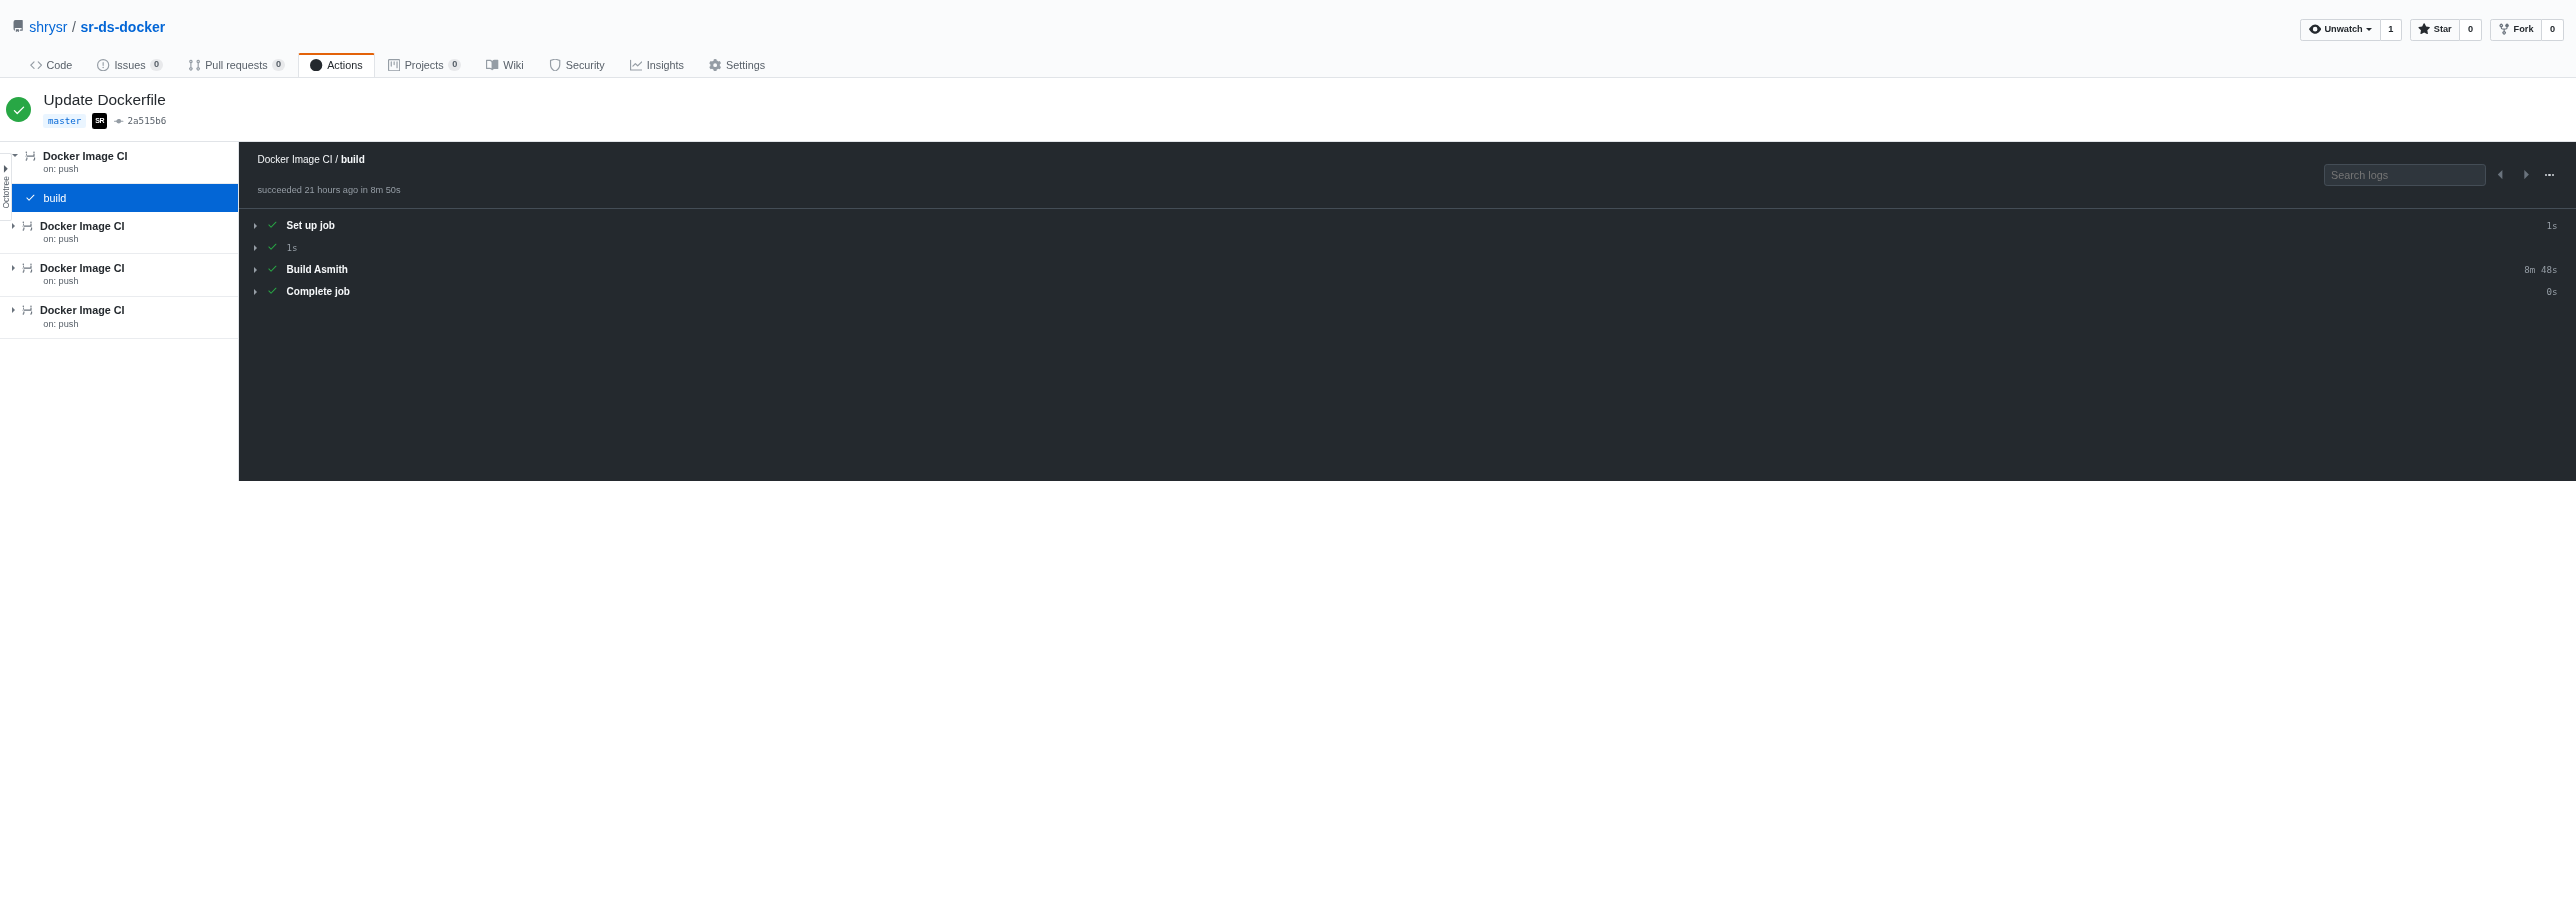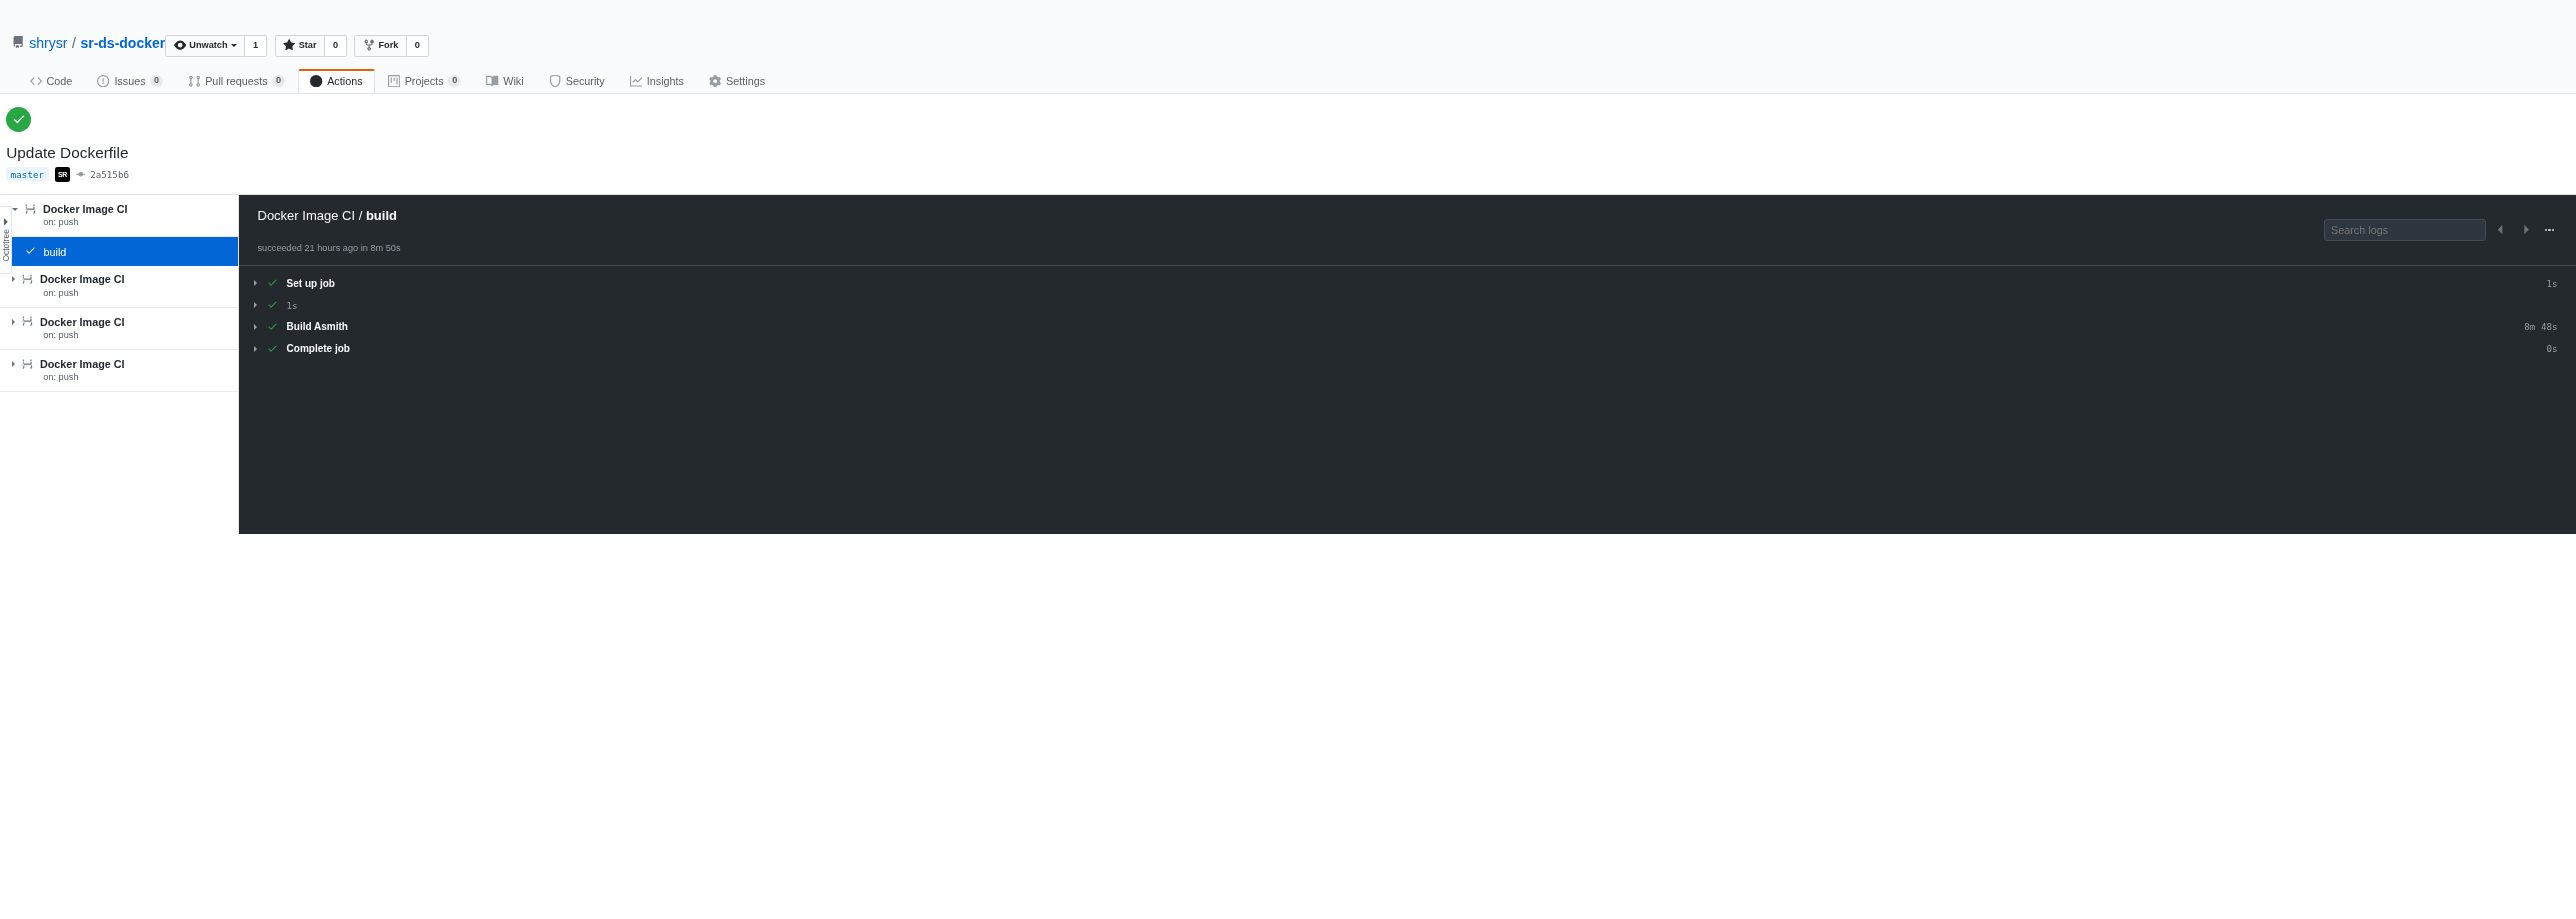--- a/index.html
+++ b/index.html
@@ -1,20 +1,20 @@
 <!DOCTYPE html>
 <html style="font-size:12.3px"><head>
 <meta charset="utf-8">
 <style>
 * { margin: 0; padding: 0; box-sizing: border-box; }
 body { font-family: -apple-system, BlinkMacSystemFont, "Segoe UI", Helvetica, Arial, sans-serif; font-size: 10.8px; color: #24292e; background: #fff; }
 a { text-decoration: none; }
 
 .repohead { background: #fafbfc; border-bottom: 0.8px solid #e1e4e8; padding-top: 18.5px; }
-.repohead-inner { display: flex; justify-content: flex-start; align-items: flex-start; padding: 0 12.3px 0 12.3px; margin-top: 16px; }
+.repohead-inner { display: flex; justify-content: space-between; align-items: flex-start; padding: 0 12.3px 0 12.3px; }
 .repo-title { display: flex; align-items: center; gap: 4.6px; font-size: 14px; font-weight: 400; }
 .repo-title svg { fill: #6a737d; }
 .repo-title a { color: #0366d6; }
 .repo-title .sep { color: #586069; }
 .repo-title .name { font-weight: 600; }
 
 .pagehead-actions { display: flex; gap: 7.7px; list-style: none; }
 .btn-with-count { display: flex; }
 .btn-sm { font-size: 9.2px; line-height: 15.4px; padding: 2.3px 7.7px; background: #fafbfc; border: 0.8px solid #d1d5da; border-radius: 2.3px; display: flex; align-items: center; gap: 3.1px; color: #24292e; cursor: pointer; font-weight: 600; }
 .btn-sm svg { fill: #24292e; }
@@ -22,21 +22,21 @@
 .social-count { font-size: 9.2px; line-height: 15.4px; padding: 2.3px 7.7px; background: #fff; border: 0.8px solid #d1d5da; border-left: 0; border-radius: 0 2.3px 2.3px 0; color: #24292e; font-weight: 600; }
 .dropdown-caret { width: 0; height: 0; border-left: 3.1px solid transparent; border-right: 3.1px solid transparent; border-top: 3.1px solid #24292e; display: inline-block; }
 
 .reponav { display: flex; margin-top: 12px; padding: 0 17px; gap: 0; }
 .reponav-item { display: flex; align-items: center; gap: 4.6px; padding: 5.4px 11.6px 6.2px; color: #586069; border: 0.8px solid transparent; border-bottom: 0; cursor: pointer; font-size: 10.8px; }
 .reponav-item svg { fill: #959da5; }
 .reponav-item.selected { background: #fff; border-color: #e36209 #e1e4e8 transparent; border-top-width: 2.3px; border-radius: 2.3px 2.3px 0 0; color: #24292e; padding-top: 3.9px; }
 .reponav-item.selected svg { fill: #24292e; }
 .Counter { background: rgba(27,31,35,0.08); border-radius: 15.4px; padding: 1.5px 3.9px; font-size: 9.2px; font-weight: 600; color: #586069; line-height: 1; min-width: 12.3px; text-align: center; }
 
-.run-header { display: flex; align-items: flex-start; gap: 12.3px; padding: 12.3px 12.3px 12.3px 6.2px; border-bottom: 0.8px solid #e1e4e8; flex-direction: column; }
+.run-header { display: flex; align-items: center; gap: 12.3px; padding: 12.3px 12.3px 12.3px 6.2px; border-bottom: 0.8px solid #e1e4e8; }
 .status-circle { width: 25px; height: 25px; border-radius: 50%; background: #28a745; display: flex; align-items: center; justify-content: center; flex-shrink: 0; }
 .status-circle svg { fill: #fff; }
 .run-title { font-size: 15.4px; font-weight: 400; margin-bottom: 4.6px; }
 .run-meta { display: flex; align-items: center; gap: 6.2px; font-size: 9.2px; }
 .branch-label { background: #eaf5ff; color: #0366d6; padding: 1.5px 4.6px; border-radius: 2.3px; font-family: SFMono-Regular, Consolas, monospace; font-size: 9.2px; }
 .avatar-box { width: 15.4px; height: 15.4px; background: #000; color: #fff; font-size: 7px; font-weight: 700; display: flex; align-items: center; justify-content: center; border-radius: 2.3px; letter-spacing: -0.4px; }
 .commit-sha { display: flex; align-items: center; gap: 3.1px; color: #586069; font-family: SFMono-Regular, Consolas, monospace; }
 .commit-sha svg { fill: #959da5; }
 
 .main-layout { display: flex; min-height: 339px; }
@@ -51,21 +51,21 @@
 .wf-caret.right { border-top: 3.1px solid transparent; border-bottom: 3.1px solid transparent; border-left: 3.9px solid #6a737d; border-right: 0; }
 .wf-icon { width: 12.3px; height: 12.3px; }
 .wf-icon svg { fill: #6a737d; }
 .wf-name { font-weight: 600; font-size: 10.8px; }
 .wf-sub { font-size: 9.2px; color: #586069; margin-left: 31px; margin-top: 2px; }
 .job-item { background: #0366d6; color: #fff; padding: 7.7px 12.3px 7.7px 25px; display: flex; align-items: center; gap: 7.7px; cursor: pointer; font-size: 10.8px; }
 .job-item svg { fill: #fff; }
 
 .log-panel { flex: 1; background: #24292e; color: #f6f8fa; display: flex; flex-direction: column; }
 .log-header { padding: 12.3px 18.5px; display: flex; align-items: center; justify-content: space-between; border-bottom: 0.8px solid #444d56; }
-.log-title { font-size: 13px; }
+.log-title { font-size: 10px; }
 .log-title .job-name { font-weight: 600; }
 .log-subtitle { font-size: 9.2px; color: #959da5; margin-top: 20px; }
 .log-controls { display: flex; align-items: center; gap: 6.2px; }
 .search-logs { background: #2f363d; border: 0.8px solid #444d56; color: #959da5; padding: 3.9px 6.2px; border-radius: 3.1px; width: 162px; font-size: 10.8px; }
 .log-nav-btn { width: 18.5px; height: 18.5px; display: flex; align-items: center; justify-content: center; color: #959da5; cursor: pointer; }
 .log-nav-btn svg { fill: #6a737d; }
 .kebab { display: flex; gap: 1.5px; cursor: pointer; padding: 3.1px; }
 .kebab span { width: 2.3px; height: 2.3px; background: #d1d5da; border-radius: 50%; }
 
 .steps { padding: 6.2px 0; }

